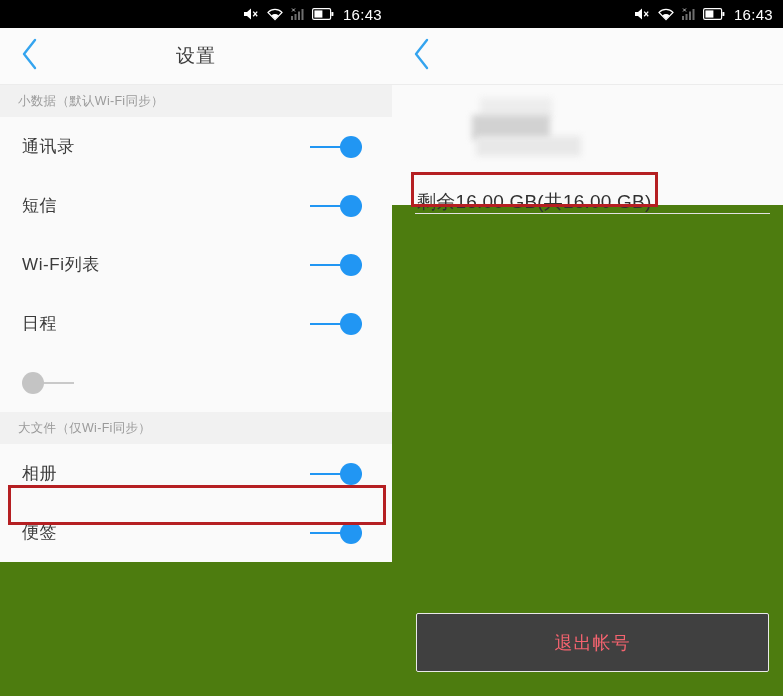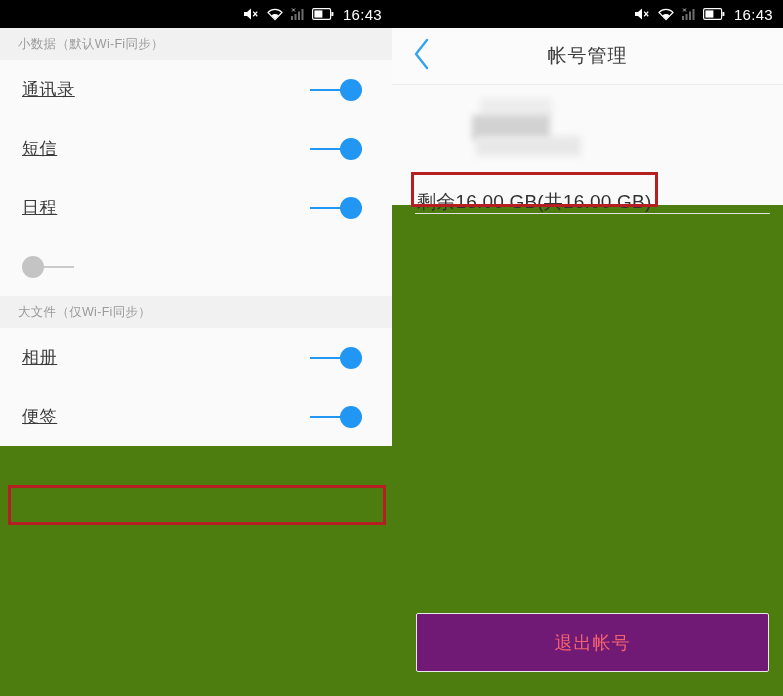--- a/index.html
+++ b/index.html
@@ -39,21 +39,21 @@
   
   .section-band {
     height: 32px; background: #f1f1f1; display: flex; align-items: center;
     padding-left: 18px; font-size: 12.5px; color: #9a9a9a; letter-spacing: .3px;
   }
   .list { background: #fafafa; }
   .row {
     height: 59px; display: flex; align-items: center;
     padding: 0 30px 0 22px; justify-content: space-between;
   }
-  .row-label { font-size: 17px; color: #3a3a3a; letter-spacing: .6px; text-decoration: underline; }
+  .row-label { font-size: 17px; color: #3a3a3a; letter-spacing: .6px; }
 
   
   .toggle { position: relative; width: 52px; height: 22px; display: flex; align-items: center; }
   .toggle .track { position: absolute; height: 2px; width: 52px; top: 10px; }
   .toggle .knob { position: absolute; width: 22px; height: 22px; border-radius: 50%; top: 0; }
   .toggle.on .track { background: #2196f3; left: 0; }
   .toggle.on .knob { background: #2196f3; right: 0; }
   .toggle.off .track { background: #c9c9c9; right: 0; width: 46px; }
   .toggle.off .knob { background: #c4c4c4; left: 0; }
 
@@ -73,21 +73,21 @@
 
   .storage-text {
     position: absolute; left: 417px; top: 178px;
     font-size: 19px; color: #303030; letter-spacing: .2px; white-space: nowrap; margin-top: 11px;
   }
   .hr-divider {
     position: absolute; left: 415px; top: 213px; width: 355px; height: 1px; background: #e2e2e2;
   }
   .logout-wrap { position: absolute; left: 416px; top: 613px; width: 353px; }
   .logout-btn {
-    width: 100%; height: 59px; background: #701a75;
+    width: 100%; height: 59px; background: #404040;
     border: 1px solid #e9e9e9; border-radius: 2px;
     display: flex; align-items: center; justify-content: center;
     font-size: 18px; color: #f4636f; letter-spacing: 1px;
     font-family: "Liberation Sans", "DejaVu Sans", sans-serif;
     cursor: pointer;
   }
 </style>
 </head>
 <body>
 
@@ -120,20 +120,30 @@
       <span class="sb-icon">
         <svg width="22" height="12" viewBox="0 0 22 12">
           <rect x="0.6" y="0.6" width="18" height="10.8" rx="1.4" fill="none" stroke="#fff" stroke-width="1.2"></rect>
           <rect x="2.4" y="2.4" width="8" height="7.2" fill="#fff"></rect>
           <rect x="19.4" y="4" width="2" height="4" rx="0.6" fill="#fff"></rect>
         </svg>
       </span>
       <span class="sb-time">16:43</span>
     </div>
 
+    <div class="navbar">
+      <div class="back-btn">
+        <span>
+          <svg width="19" height="32" viewBox="0 0 19 32">
+            <path d="M15 2 L4 16 L15 30" fill="none" stroke="#34a4ef" stroke-width="2.4" stroke-linecap="round" stroke-linejoin="round"></path>
+          </svg>
+        </span>
+      </div>
+      <div class="nav-title">设置</div>
+    </div>
 
     <div class="section-band">小数据（默认Wi-Fi同步）</div>
 
     <div class="list">
 
       <div class="row">
         <span class="row-label">通讯录</span>
         <span class="toggle on">
           <span class="track"></span>
           <span class="knob"></span>
@@ -142,20 +152,27 @@
 
       <div class="row">
         <span class="row-label">短信</span>
         <span class="toggle on">
           <span class="track"></span>
           <span class="knob"></span>
         </span>
       </div>
 
 
+      <div class="row">
+        <span class="row-label">Wi-Fi列表</span>
+        <span class="toggle on">
+          <span class="track"></span>
+          <span class="knob"></span>
+        </span>
+      </div>
 
       <div class="row">
         <span class="row-label">日程</span>
         <span class="toggle on">
           <span class="track"></span>
           <span class="knob"></span>
         </span>
       </div>
 
 
@@ -224,21 +241,20 @@
     </div>
 
     <div class="navbar">
       <div class="back-btn">
         <span>
           <svg width="19" height="32" viewBox="0 0 19 32">
             <path d="M15 2 L4 16 L15 30" fill="none" stroke="#34a4ef" stroke-width="2.4" stroke-linecap="round" stroke-linejoin="round"></path>
           </svg>
         </span>
       </div>
-      <div class="nav-title">帐号管理</div>
     </div>
 
     <div class="account-area"></div>
   </div>
 
   <div class="blur-block">
     <span class="b1"></span>
     <span class="b2"></span>
     <span class="b3"></span>
   </div>

